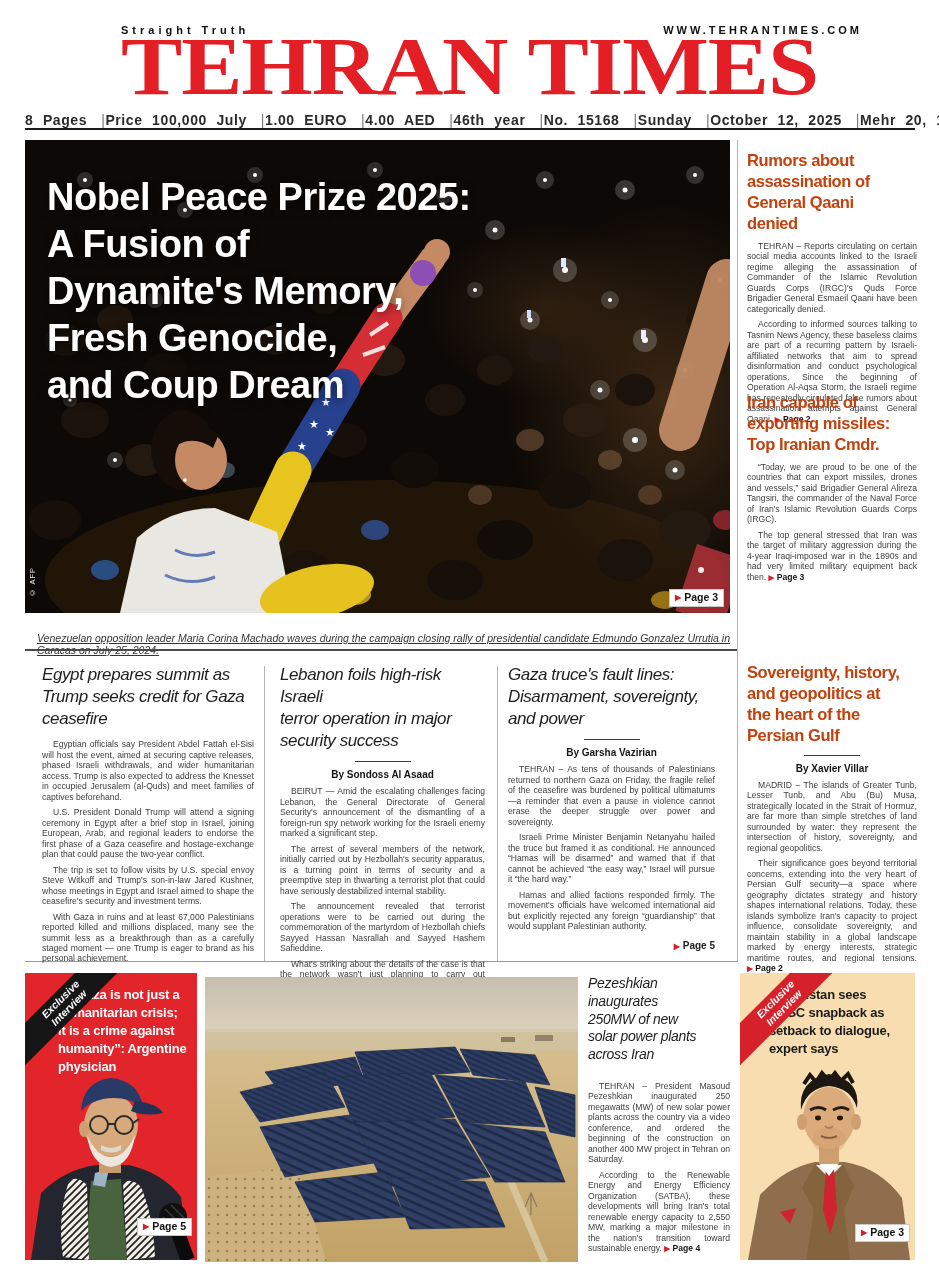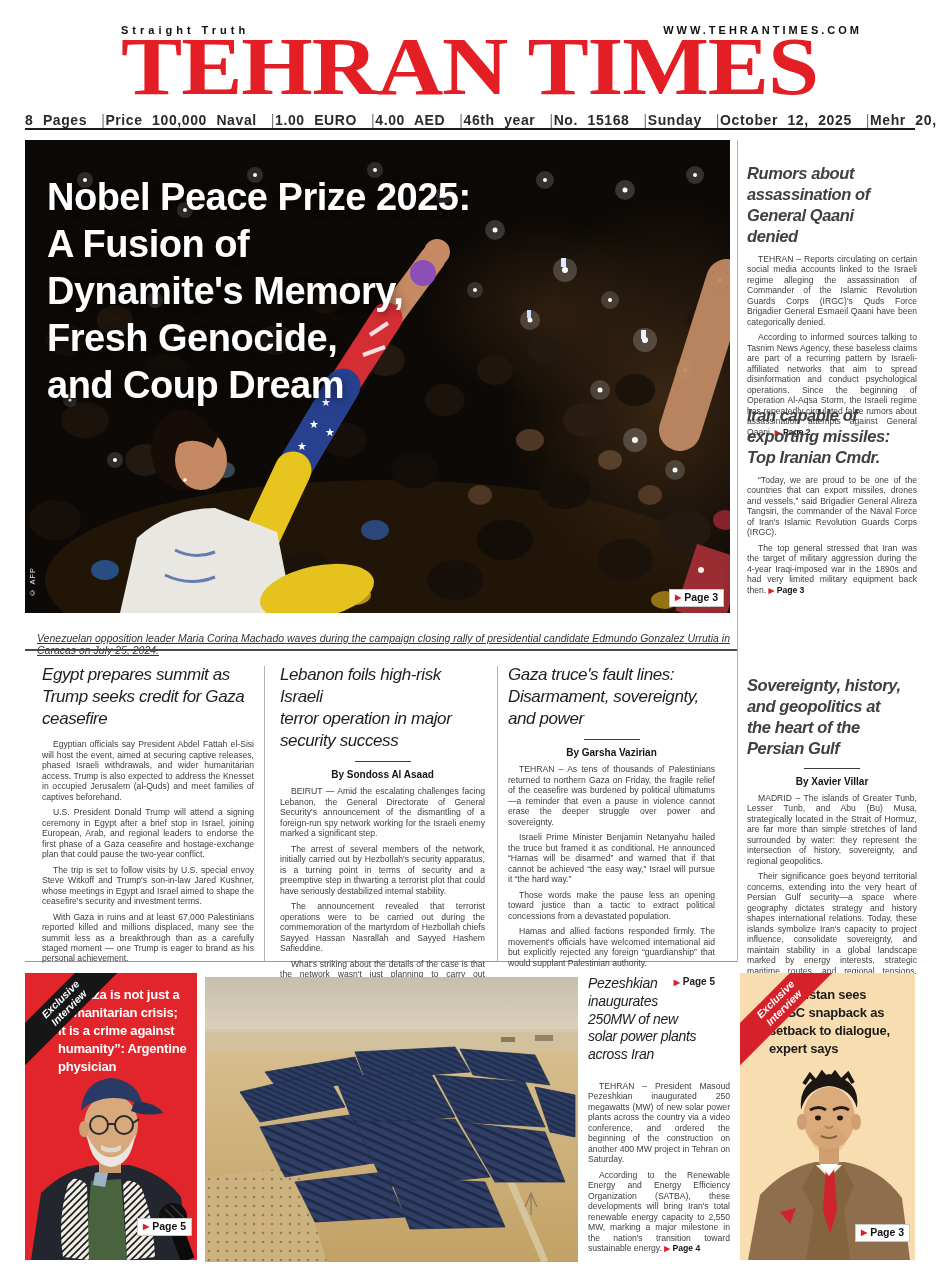--- a/index.html
+++ b/index.html
@@ -36,22 +36,22 @@
   
   .vrule{position:absolute;width:1px;background:#b3b3b3;}
   .vrule-main{left:737px;top:140px;height:822px;}
   .vrule-m1{left:264px;top:666px;height:296px;}
   .vrule-m2{left:497px;top:666px;height:296px;}
   .mid-bottom-rule{position:absolute;left:25px;top:961px;width:712px;height:1px;background:#9a9a9a;}
 
   
   .rc-art{position:absolute;width:170px;left:747px;}
   .rc-a0{top:146px;} .rc-a1{top:388px;} .rc-a2{top:658px;}
-  .rc-head{margin:17px 0 7px 0;font-size:16.5px;font-weight:bold;color:#404040;line-height:1.27;
-      letter-spacing:-.4px;white-space:pre-line;font-style:italic;}
+  .rc-head{margin:4px 0 7px 0;font-size:16.5px;font-weight:bold;color:#c2410c;line-height:1.27;
+      letter-spacing:-.4px;white-space:pre-line;}
   .body p{margin:0 0 5px 0;font-size:8.6px;line-height:1.22;color:#3c3c3c;text-align:justify;text-indent:11px;}
   .pageref{font-weight:bold;color:#111;white-space:nowrap;}
   .pageref .arr{color:#d6212a;font-size:7.5px;}
 
   .mcol{position:absolute;top:664px;}
   .mcol0{left:42px;width:212px;} .mcol1{left:280px;width:205px;} .mcol2{left:508px;width:207px;}
   .m-head{margin:0 0 9px 0;font-size:17px;font-style:italic;font-weight:normal;color:#1e1e1e;
       line-height:1.3;letter-spacing:-.4px;white-space:pre-line;}
   .hd-divider{width:56px;height:1px;background:#3a3a3a;margin:9px auto 7px auto;}
   .byline{text-align:center;font-size:10px;font-weight:bold;color:#141414;margin:0 0 6px 0;}
@@ -86,21 +86,21 @@
 </head>
 <body>
 
 <div class="page">
 
   <div class="tagline">Straight Truth</div>
   <div class="website">WWW.TEHRANTIMES.COM</div>
   <h1 class="mast-title">TEHRAN TIMES</h1>
   <div class="infobar">
     <span>8 Pages</span>
-    <span>Price 100,000 Naval</span>
+    <span>Price 100,000 July</span>
     <span>1.00 EURO</span>
     <span>4.00 AED</span>
     <span>46th year</span>
     <span>No. 15168</span>
     <span>Sunday</span>
     <span>October 12, 2025</span>
     <span>Mehr 20, 1404</span>
     <span>Rabi' al-Thani 19, 1447</span>
   </div>
   <div class="info-rule"></div>
@@ -319,21 +319,20 @@
 
   <article class="mcol mcol2">
     <h2 class="m-head">Gaza truce's fault lines:
 Disarmament, sovereignty,
 and power</h2>
     <div class="hd-divider"></div>
     <p class="byline">By Garsha Vazirian</p>
     <div class="body">
       <p>TEHRAN – As tens of thousands of Palestinians returned to northern Gaza on Friday, the fragile relief of the ceasefire was burdened by political ultimatums—a reminder that even a pause in violence cannot erase the deeper struggle over power and sovereignty.</p>
       <p>Israeli Prime Minister Benjamin Netanyahu hailed the truce but framed it as conditional. He announced “Hamas will be disarmed” and warned that if that cannot be achieved “the easy way,” Israel will pursue it “the hard way.”</p>
-      <p>Those words make the pause less an opening toward justice than a tactic to extract political concessions from a devastated population.</p>
       <p>Hamas and allied factions responded firmly. The movement's officials have welcomed international aid but explicitly rejected any foreign “guardianship” that would supplant Palestinian authority.</p>
     </div>
     <div class="m-pageref">
       <span class="arr">▶</span>
       <span>Page 5</span>
     </div>
   </article>
 
   <section class="red-box">
     <div class="ribbon">

